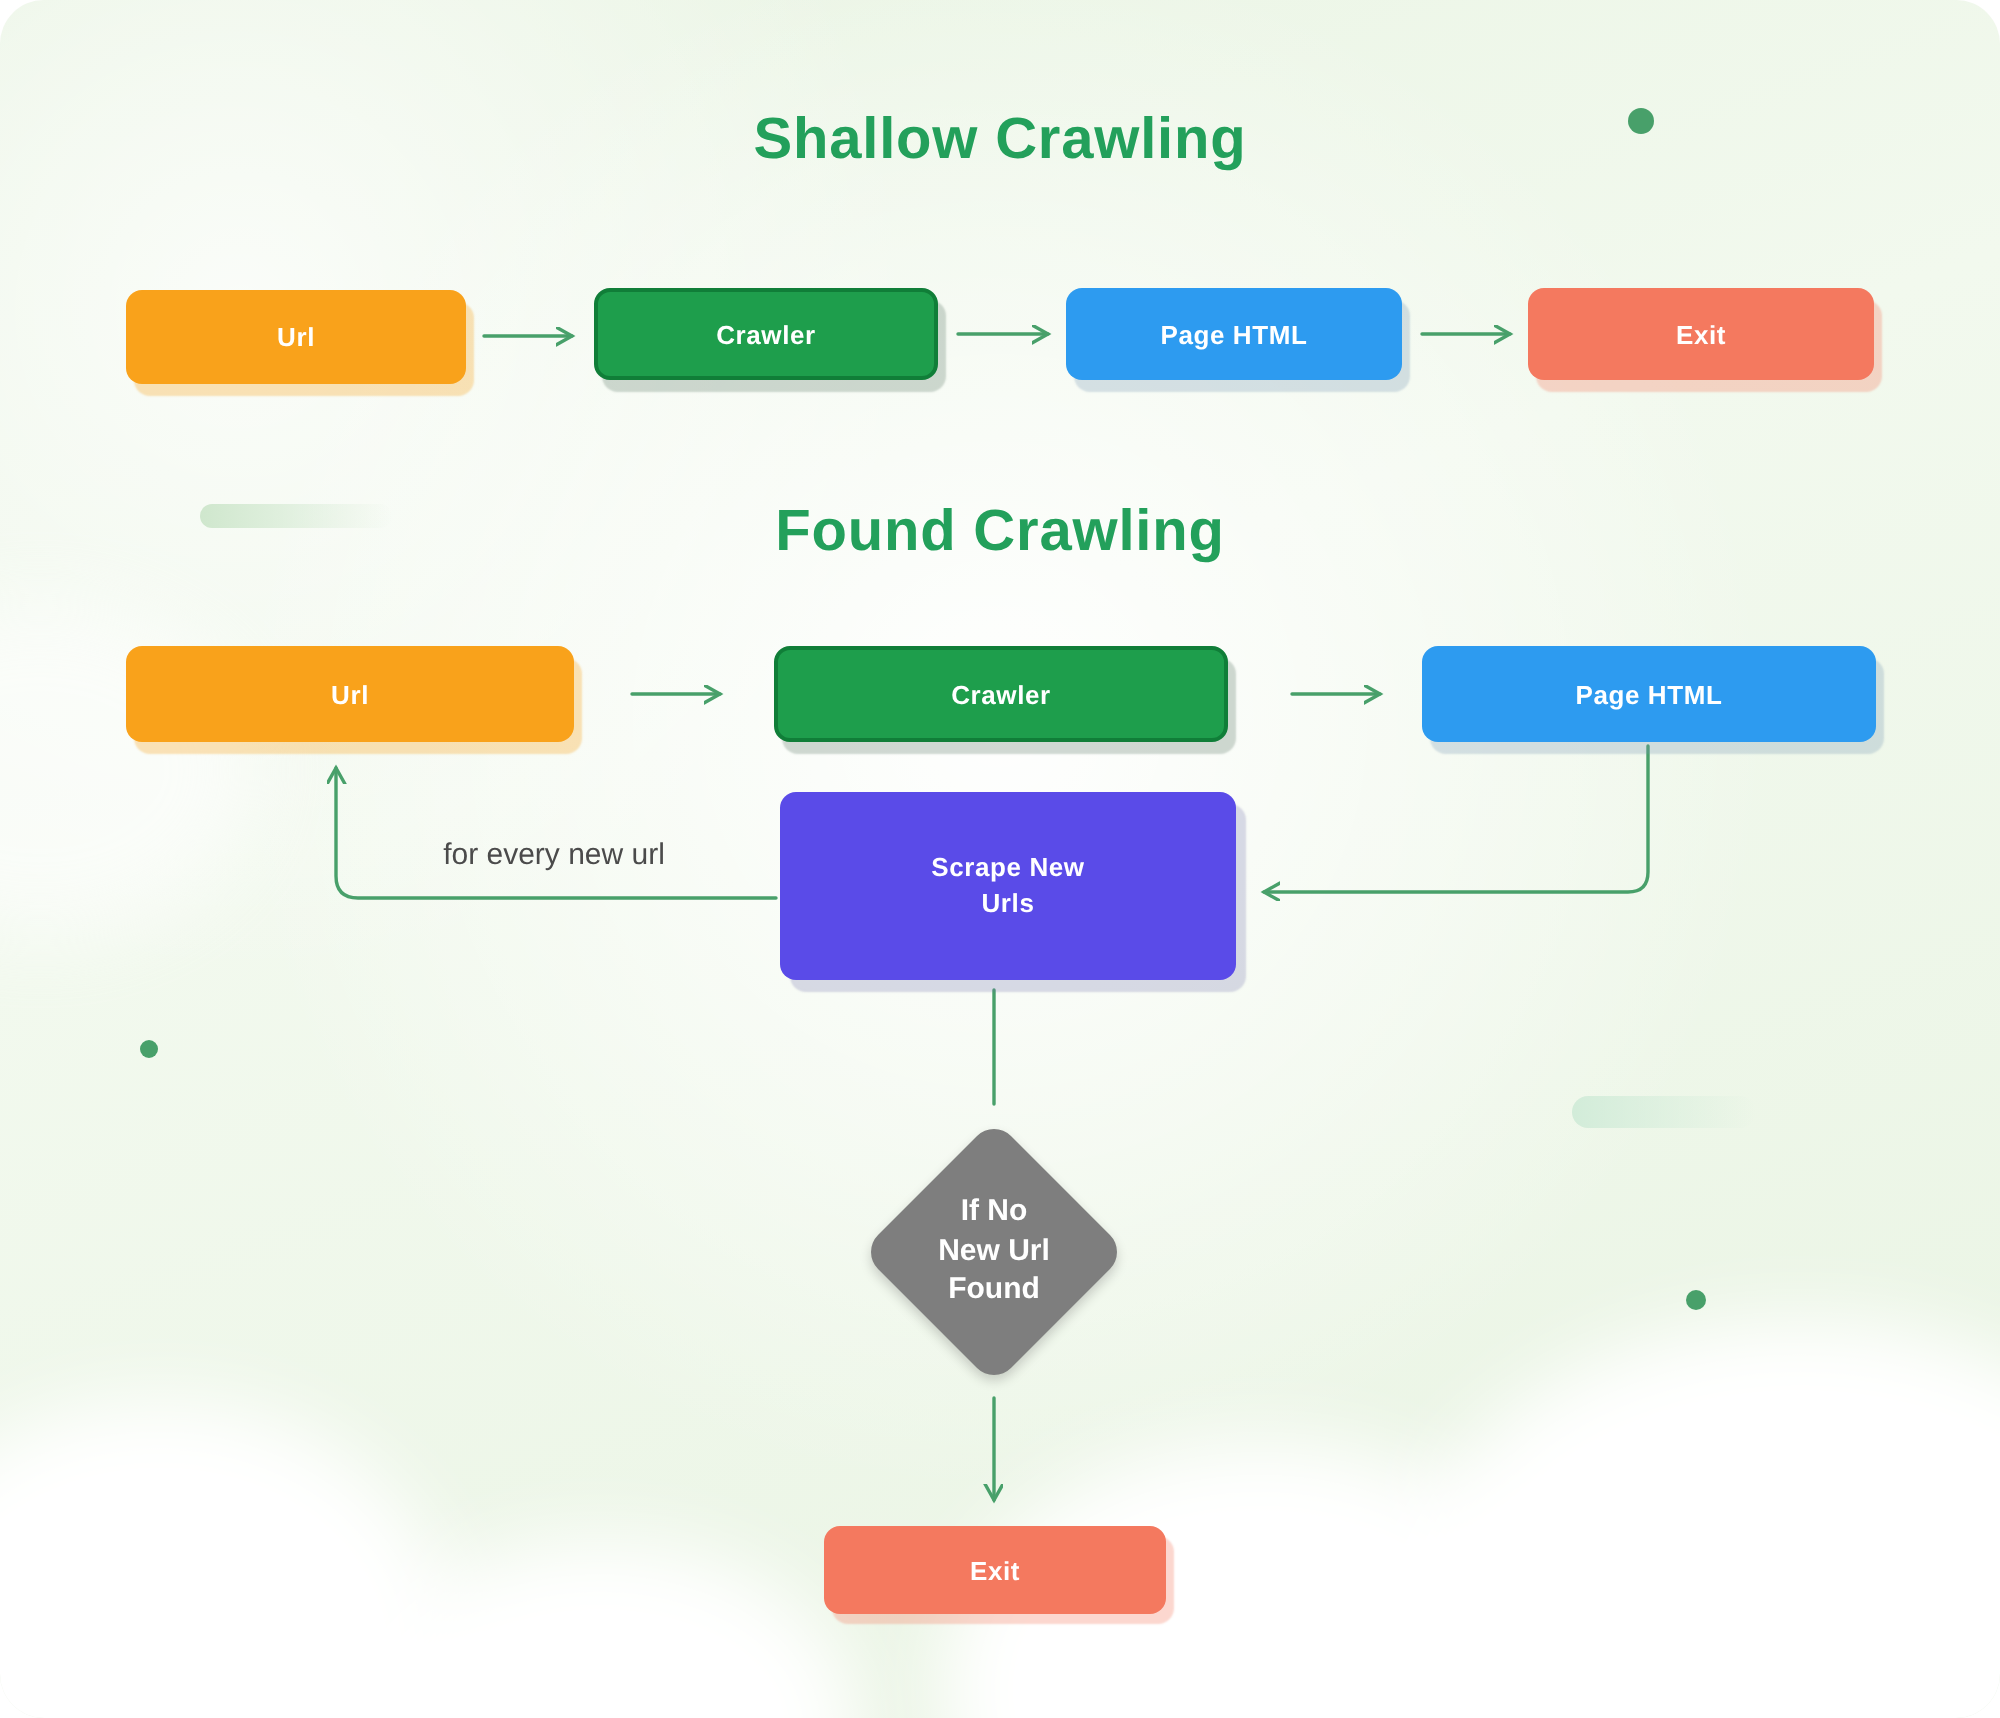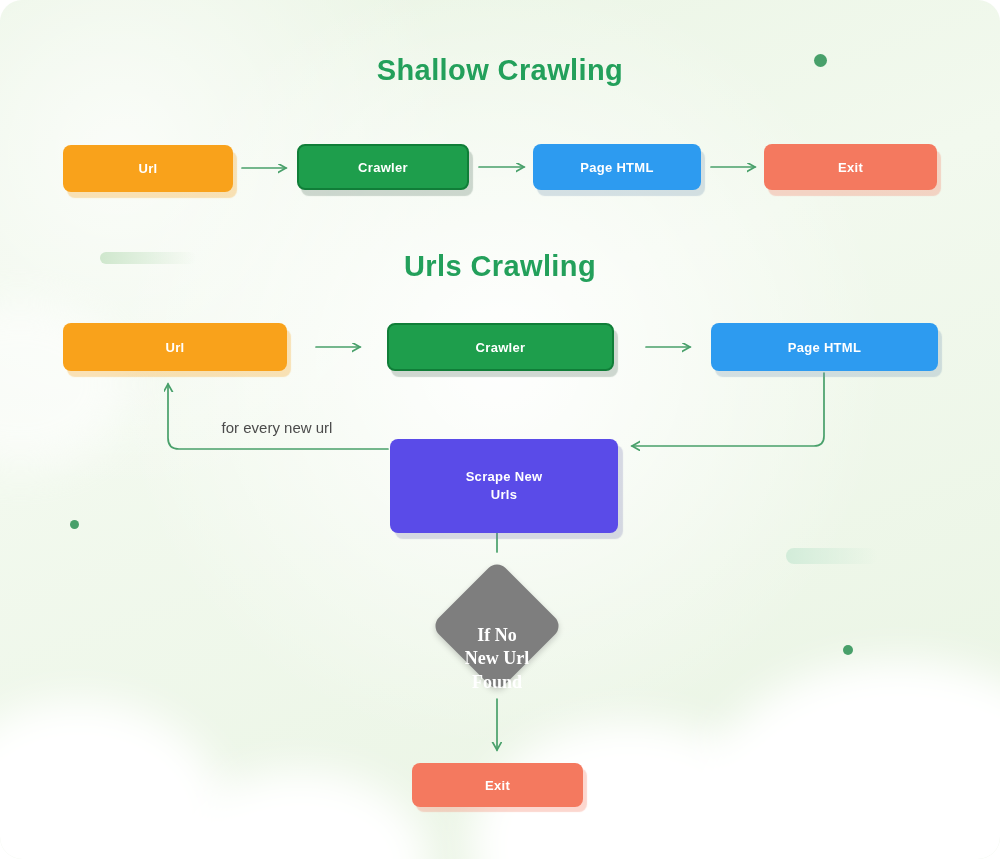--- a/index.html
+++ b/index.html
@@ -50,32 +50,32 @@
 
   .n-d-url     { left:63px;  top:323px; width:224px; height:48px; background:var(--url,#F9A21B);
                  box-shadow:4px 6px 1px rgba(249,162,27,.30); }
   .n-d-crawler { left:387px; top:323px; width:227px; height:48px; background:var(--crawler,#1E9E4C);
                  border:2px solid #107e38; box-shadow:4px 6px 1px rgba(90,120,100,.28); }
   .n-d-page    { left:711px; top:323px; width:227px; height:48px; background:var(--page-html,#2D9BF0);
                  box-shadow:4px 6px 1px rgba(120,150,180,.28); }
 
   .n-scrape    { left:390px; top:396px; width:228px; height:94px; background:var(--scrape,#5A4BE8);
                  box-shadow:5px 6px 1px rgba(110,110,170,.25);
-                 white-space:pre-line; line-height:1.35;margin-top:43px; }
+                 white-space:pre-line; line-height:1.35; }
 
   .loop-label  { position:absolute; left:182px; top:419px; width:190px; text-align:center;
                  font-size:15px; color:#4b4b4b; z-index:3; }
 
   .diamond     { position:absolute; left:450px; top:579px; width:94px; height:94px;
                  background:var(--decision,#7E7E7E); border-radius:12px;
                  transform:rotate(45deg); z-index:3;
                  box-shadow:2px 2px 6px rgba(0,0,0,.18); }
-  .diamond-label { position:absolute; left:437px; top:624px; width:120px; text-align:center;
-                 color:#fff; font-weight:700; font-size:18px; line-height:1.3;
-                 white-space:pre-line; z-index:4;font-family:Liberation Serif, serif; }
+  .diamond-label { position:absolute; left:437px; top:596px; width:120px; text-align:center;
+                 color:#fff; font-weight:700; font-size:15px; line-height:1.3;
+                 white-space:pre-line; z-index:4; }
 
   .n-exit2     { left:412px; top:763px; width:171px; height:44px; background:var(--exit,#F4795F);
                  box-shadow:4px 5px 1px rgba(244,121,95,.30); }
 
   svg.connectors { position:absolute; left:0; top:0; z-index:2; pointer-events:none; }
   svg.connectors path { stroke:var(--connector,#48a06a); fill:none; stroke-width:1.7; stroke-linecap:round; }
   svg.connectors marker path { stroke:var(--connector,#48a06a); fill:none; stroke-width:1.7; }
 </style>
 </head>
 <body>
@@ -109,21 +109,21 @@
     <path d="M497,495 V552"></path>
     <path d="M497,699 V750" marker-end="url(#arrow)"></path>
   </svg>
 
   <div class="title t1">Shallow Crawling</div>
   <div class="node n-s-url">Url</div>
   <div class="node n-s-crawler">Crawler</div>
   <div class="node n-s-page">Page HTML</div>
   <div class="node n-s-exit">Exit</div>
 
-  <div class="title t2">Urls Crawling</div>
+  <div class="title t2">Found Crawling</div>
   <div class="node n-d-url">Url</div>
   <div class="node n-d-crawler">Crawler</div>
   <div class="node n-d-page">Page HTML</div>
 
   <div class="node n-scrape">Scrape New
 Urls</div>
   <div class="loop-label">for every new url</div>
 
   <div class="diamond"></div>
   <div class="diamond-label">If No

